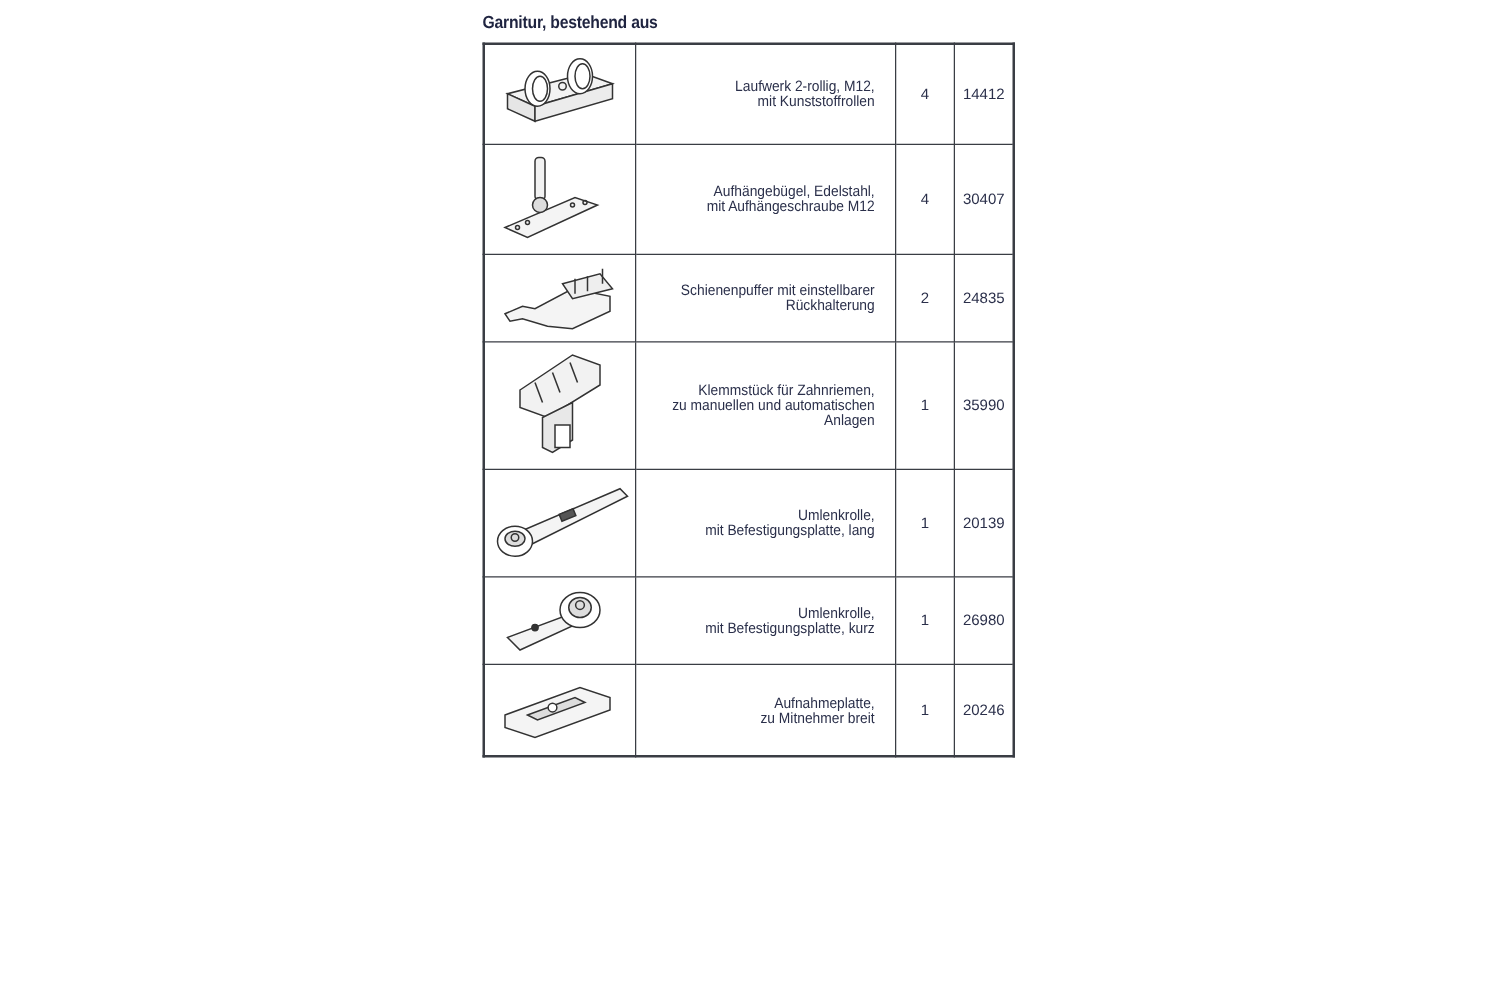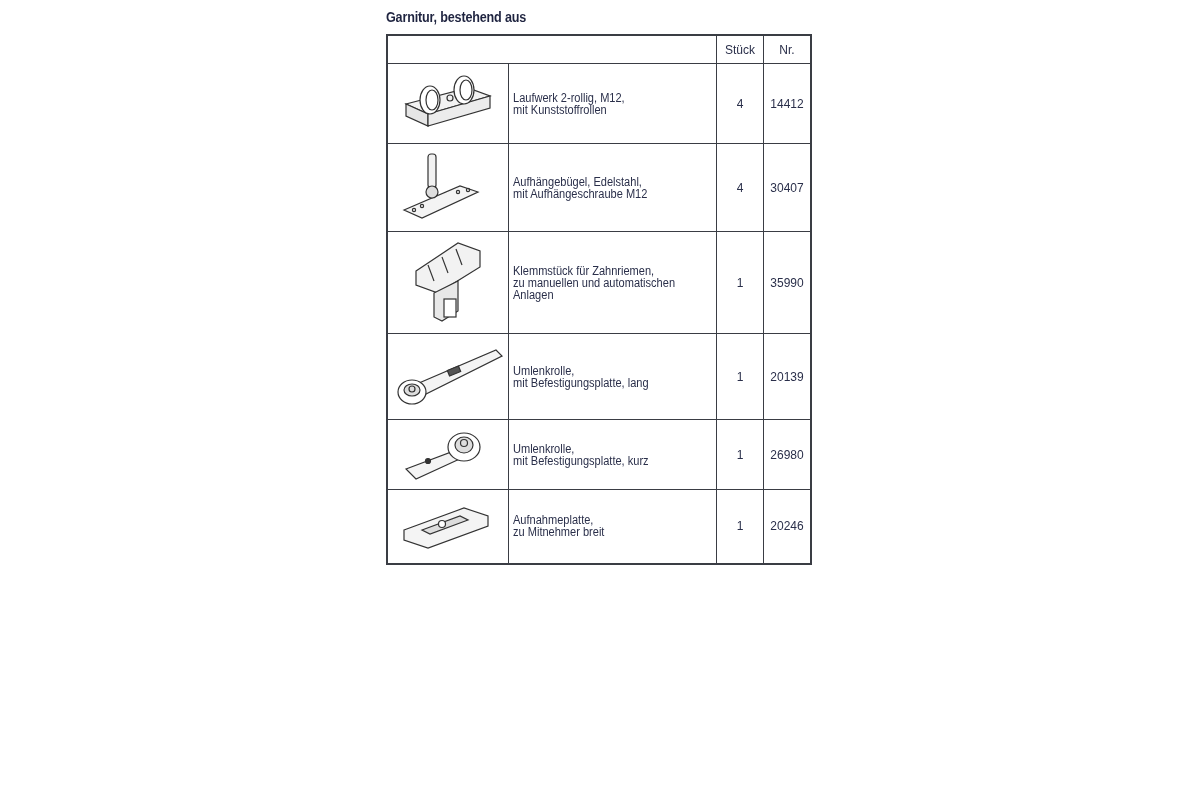--- a/index.html
+++ b/index.html
@@ -5,38 +5,33 @@
   html, body { margin:0; padding:0; background:#ffffff; }
   body { width:1200px; height:800px; position:relative; overflow:hidden;
          font-family:"Liberation Sans", sans-serif; color:#2a2f4a; }
   .title { position:absolute; left:386px; top:9px; font-size:14px; font-weight:bold;
            color:#1f2440; letter-spacing:-0.2px; transform:scaleX(0.9); transform-origin:left; }
   table { position:absolute; left:386px; top:34px; border-collapse:collapse;
           border:2px solid #3a3d44; }
   td, th { border:1.5px solid #3a3d44; padding:0; font-weight:normal; }
   th { height:27px; font-size:12px; color:#2a2f4a; }
   .c-img { width:120px; text-align:center; }
-  .c-desc { width:203px; font-size:12px; line-height:12px; padding-left:4px; text-align:left; }
+  .c-desc { width:203px; font-size:12px; line-height:12px; padding-left:4px; text-align:right; }
   .c-qty { width:46px; text-align:center; font-size:12px; }
   .c-nr { width:46px; text-align:center; font-size:12px; }
   .desc-line { display:block; transform:scaleX(0.92); transform-origin:left; white-space:nowrap; }
   svg { display:block; margin:0 auto; }
 </style>
 </head>
 <body>
 
 <div class="title">Garnitur, bestehend aus</div>
 
 <table>
   <tbody>
-      <tr>
-    <th colspan="2"></th>
-    <th class="c-qty">Stück</th>
-    <th class="c-nr">Nr.</th>
-  </tr>
 
   <tr style="height:80px">
     <td class="c-img">
       <svg width="100" height="60" viewBox="0 0 100 60" fill="none" stroke="#333" stroke-width="1.2">
         <polygon points="8,30 70,14 92,22 30,40" fill="#f2f2f2"></polygon>
         <polygon points="8,30 30,40 30,52 8,42" fill="#e6e6e6"></polygon>
         <polygon points="30,40 92,22 92,34 30,52" fill="#ececec"></polygon>
         <ellipse cx="32" cy="26" rx="10" ry="14" fill="#fff"></ellipse>
             <ellipse cx="34" cy="26" rx="6" ry="10"></ellipse>
         <ellipse cx="66" cy="16" rx="10" ry="14" fill="#fff"></ellipse>
@@ -65,20 +60,37 @@
       </svg>
     </td>
     <td class="c-desc">
       <span class="desc-line">Aufhängebügel, Edelstahl,</span>
       <span class="desc-line">mit Aufhängeschraube M12</span>
     </td>
     <td class="c-qty">4</td>
     <td class="c-nr">30407</td>
   </tr>
 
+  <tr style="height:70px">
+    <td class="c-img">
+      <svg width="100" height="55" viewBox="0 0 100 55" fill="none" stroke="#333" stroke-width="1.2">
+        <polygon points="6,40 20,34 30,36 60,20 90,26 90,38 60,52 40,50 20,44 10,46" fill="#f4f4f4"></polygon>
+        <polygon points="52,16 82,8 92,20 60,28" fill="#eee"></polygon>
+        <line x1="62" y1="12" x2="62" y2="24"></line>
+            <line x1="72" y1="10" x2="72" y2="22"></line>
+            <line x1="84" y1="4" x2="84" y2="16"></line>
+      </svg>
+    </td>
+    <td class="c-desc">
+      <span class="desc-line">Schienenpuffer mit einstellbarer</span>
+      <span class="desc-line">Rückhalterung</span>
+    </td>
+    <td class="c-qty">2</td>
+    <td class="c-nr">24835</td>
+  </tr>
 
   <tr style="height:102px">
     <td class="c-img">
       <svg width="100" height="92" viewBox="0 0 100 92" fill="none" stroke="#333" stroke-width="1.2">
         <polygon points="18,34 60,6 82,14 82,30 40,56 18,48" fill="#f2f2f2"></polygon>
         <line x1="30" y1="28" x2="36" y2="44"></line>
             <line x1="44" y1="20" x2="50" y2="36"></line>
             <line x1="58" y1="12" x2="64" y2="28"></line>
         <polygon points="36,56 60,44 60,74 44,84 36,80" fill="#e8e8e8"></polygon>
         <rect x="46" y="62" width="12" height="18" fill="#fff"></rect>

